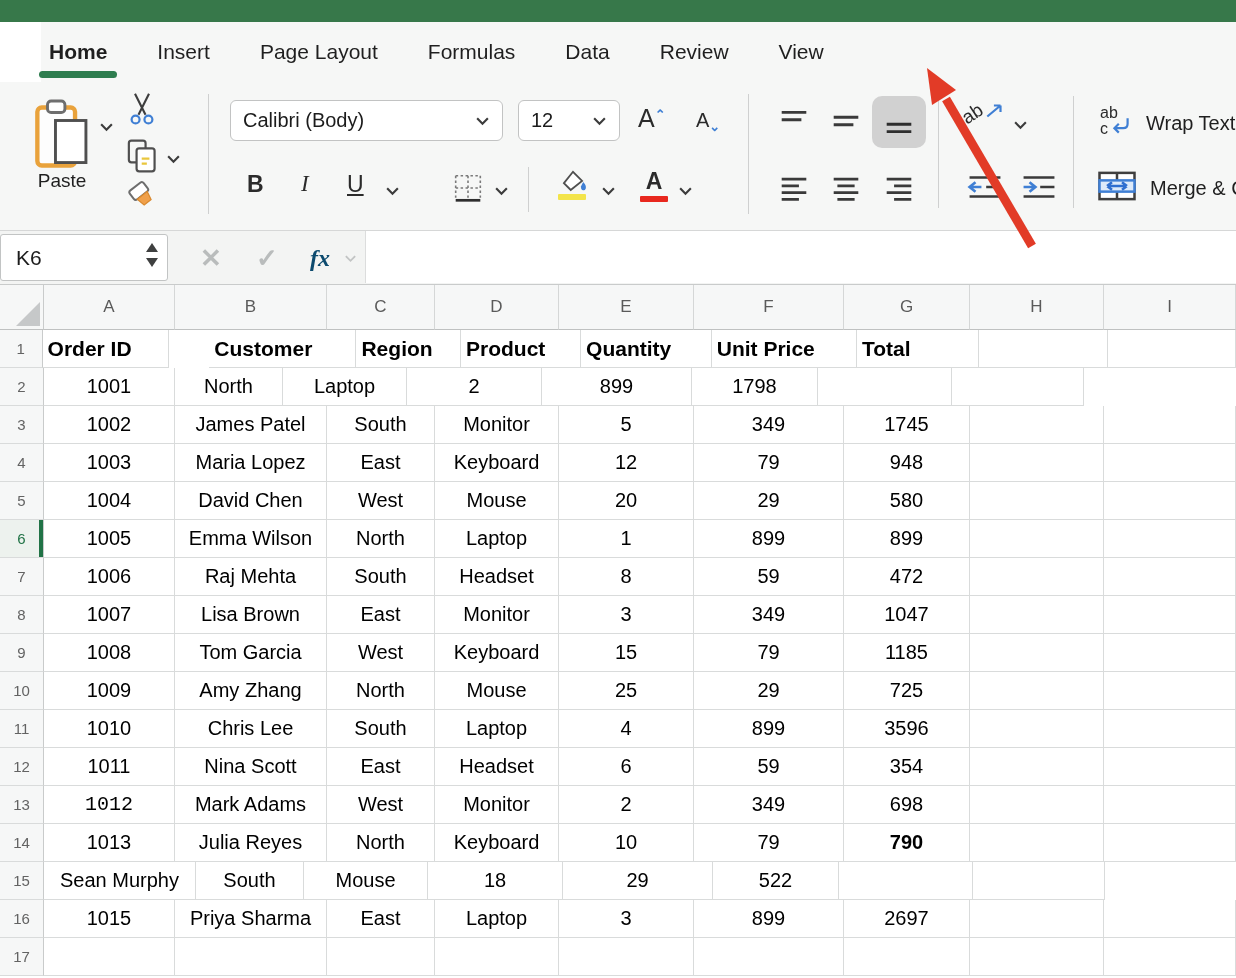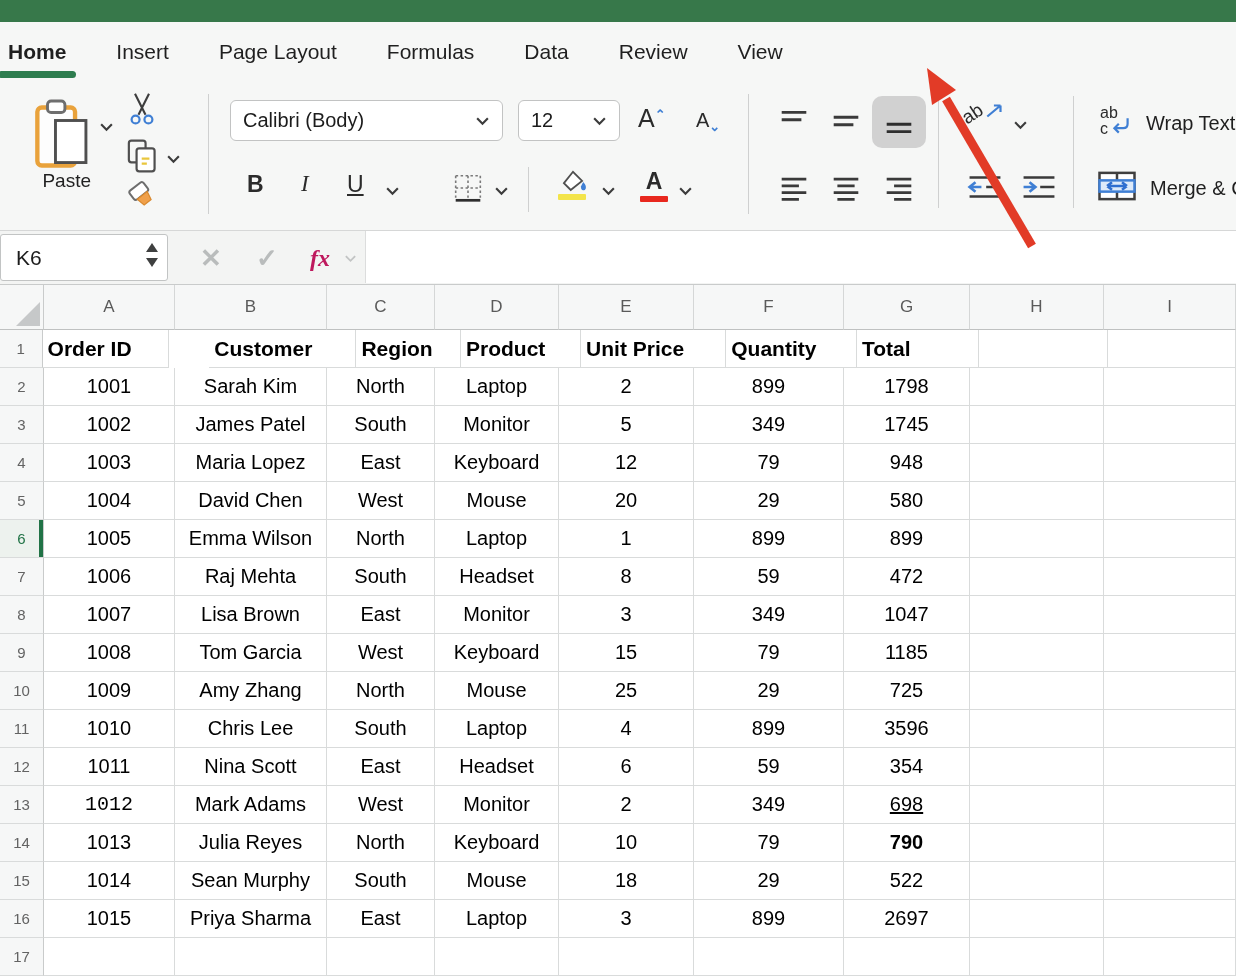--- a/index.html
+++ b/index.html
@@ -5,21 +5,21 @@
   * { box-sizing: border-box; margin: 0; padding: 0; }
   html,body { width:1236px; height:978px; overflow:hidden; }
   body { font-family:"Liberation Sans", sans-serif; background:#fff; }
   #app { position:relative; width:1236px; height:978px; overflow:hidden; background:#fff; }
 
   
   .titlebar { height:22px; background:#37784a; }
 
   
   .tabbar { height:60px; background:#f6f7f6; display:flex; align-items:center; gap:50px;
-            padding-left:8px; font-size:21px; color:#1f1f1f; }
+            padding-left:8px; font-size:21px; color:#1f1f1f;margin-left:41px; }
   .tab { position:relative; padding:4px 0; white-space:nowrap; }
   .tab.active { font-weight:bold; }
   .tab.active::after { content:""; position:absolute; left:-10px; right:-10px; bottom:-10px;
             height:7px; border-radius:4px; background:#2e7d4f; }
 
   
   .ribbon { position:relative; height:149px; background:#f6f7f6; border-bottom:1px solid #d6d7d7; }
   .ribbon .abs { position:absolute; }
   .vdiv { position:absolute; width:1px; background:#cfd0d0; }
   .rlabel { font-size:19px; color:#1f1f1f; white-space:nowrap; }
@@ -38,21 +38,21 @@
   .namebox { position:absolute; left:0; top:3px; width:168px; height:47px; background:#fff;
              border:1px solid #c2c4c4; border-radius:3px; display:flex; align-items:center;
              font-size:21px; color:#1c1c1c; padding-left:15px; }
   .steppers { position:absolute; right:9px; top:8px; display:flex; flex-direction:column; gap:6px; }
   .tri-up { width:0; height:0; border-left:6px solid transparent; border-right:6px solid transparent;
             border-bottom:9px solid #3f4040; }
   .tri-dn { width:0; height:0; border-left:6px solid transparent; border-right:6px solid transparent;
             border-top:9px solid #3f4040; }
   .fb-icon { position:absolute; top:0; height:54px; display:flex; align-items:center;
              font-size:26px; color:#b9bcbc; font-weight:bold; }
-  .fx { font-family:"Liberation Serif", serif; font-style:italic; font-size:24px; color:#be185d; font-weight:bold; }
+  .fx { font-family:"Liberation Serif", serif; font-style:italic; font-size:24px; color:#0c4a6e; font-weight:bold; }
   .formula-input { position:absolute; left:365px; right:0; top:0; bottom:1px; background:#fff;
                    border-left:1px solid #dcdddd; }
 
   
   .sheet { position:absolute; left:0; top:285px; width:1236px; height:693px; background:#fff; }
   .g-row { display:flex; height:38px; }
   .g-row.g-head { height:45px; }
   .corner-cell { position:relative; width:44px; background:#f6f7f7; border-right:1px solid #c9cbcb;
                  border-bottom:1px solid #bfc1c1; }
   .corner-tri { position:absolute; right:3px; bottom:3px; width:0; height:0;
@@ -98,21 +98,21 @@
           <rect x="10" y="1.5" width="12" height="8" rx="2.5" fill="#fdfdfd" stroke="#6d6d6d" stroke-width="2"></rect>
           <rect x="15.5" y="15" width="21" height="29" fill="#ffffff" stroke="#4f4f4f" stroke-width="2"></rect>
         </svg>
       </span>
     </div>
     <div class="abs" style="left:99px; top:36px;">
       <svg width="15" height="11" viewBox="0 0 14 10">
           <polyline points="2,3 7,8 12,3" fill="none" stroke="#3c3c3c" stroke-width="2"></polyline>
         </svg>
     </div>
-    <div class="abs rlabel" style="left:33px; top:88px; width:58px; text-align:right;">Paste</div>
+    <div class="abs rlabel" style="left:33px; top:88px; width:58px; text-align:center;">Paste</div>
 
     <div class="abs" style="left:128px; top:9px;">
       <span>
         <svg width="28" height="36" viewBox="0 0 24 30">
           <path d="M6 2 L15 20 M18 2 L9 20" stroke="#3d3d3d" stroke-width="1.8" fill="none"></path>
           <circle cx="6.5" cy="24" r="3.4" stroke="#3f7fd4" stroke-width="1.9" fill="none"></circle>
           <circle cx="17.5" cy="24" r="3.4" stroke="#3f7fd4" stroke-width="1.9" fill="none"></circle>
         </svg>
       </span>
     </div>
@@ -344,30 +344,29 @@
         <div class="col-head" style="width: 126px;">G</div>
         <div class="col-head" style="width: 134px;">H</div>
         <div class="col-head" style="width: 132px;">I</div>
       </div>
       <div class="g-row">
         <div class="row-head">1</div>
         <div class="cell hcell" style="width: 131px;">Order ID</div>
         <div class="cell hcell" style="width: 152px; margin-left: 40px;">Customer</div>
         <div class="cell hcell" style="width: 108px;">Region</div>
         <div class="cell hcell" style="width: 124px;">Product</div>
+        <div class="cell hcell" style="width: 135px;">Quantity</div>
         <div class="cell hcell" style="width: 150px;">Unit Price</div>
-        <div class="cell hcell" style="width: 135px;">Quantity</div>
         <div class="cell hcell" style="width: 126px;">Total</div>
         <div class="cell" style="width: 134px;"></div>
         <div class="cell" style="width: 132px;"></div>
       </div>
       <div class="g-row">
         <div class="row-head">2</div>
         <div class="cell" style="width: 131px;">1001</div>
-        <div class="cell" style="width: 152px;">Sarah Kim</div>
         <div class="cell" style="width: 108px;">North</div>
         <div class="cell" style="width: 124px;">Laptop</div>
         <div class="cell" style="width: 135px;">2</div>
         <div class="cell" style="width: 150px;">899</div>
         <div class="cell" style="width: 126px;">1798</div>
         <div class="cell" style="width: 134px;"></div>
         <div class="cell" style="width: 132px;"></div>
       </div>
       <div class="g-row">
         <div class="row-head">3</div>
@@ -490,39 +489,38 @@
         <div class="cell" style="width: 132px;"></div>
       </div>
       <div class="g-row">
         <div class="row-head">13</div>
         <div class="cell" style="width: 131px; font-family: Liberation Mono, monospace;">1012</div>
         <div class="cell" style="width: 152px;">Mark Adams</div>
         <div class="cell" style="width: 108px;">West</div>
         <div class="cell" style="width: 124px;">Monitor</div>
         <div class="cell" style="width: 135px;">2</div>
         <div class="cell" style="width: 150px;">349</div>
-        <div class="cell" style="width: 126px; text-decoration: underline;">698</div>
+        <div class="cell" style="width: 126px;">698</div>
         <div class="cell" style="width: 134px;"></div>
         <div class="cell" style="width: 132px;"></div>
       </div>
       <div class="g-row">
         <div class="row-head">14</div>
         <div class="cell" style="width: 131px;">1013</div>
         <div class="cell" style="width: 152px;">Julia Reyes</div>
         <div class="cell" style="width: 108px;">North</div>
         <div class="cell" style="width: 124px;">Keyboard</div>
         <div class="cell" style="width: 135px;">10</div>
         <div class="cell" style="width: 150px;">79</div>
         <div class="cell" style="width: 126px; font-weight: bold;">790</div>
         <div class="cell" style="width: 134px;"></div>
         <div class="cell" style="width: 132px;"></div>
       </div>
       <div class="g-row">
         <div class="row-head">15</div>
-        <div class="cell" style="width: 131px;">1014</div>
         <div class="cell" style="width: 152px;">Sean Murphy</div>
         <div class="cell" style="width: 108px;">South</div>
         <div class="cell" style="width: 124px;">Mouse</div>
         <div class="cell" style="width: 135px;">18</div>
         <div class="cell" style="width: 150px;">29</div>
         <div class="cell" style="width: 126px;">522</div>
         <div class="cell" style="width: 134px;"></div>
         <div class="cell" style="width: 132px;"></div>
       </div>
       <div class="g-row">

